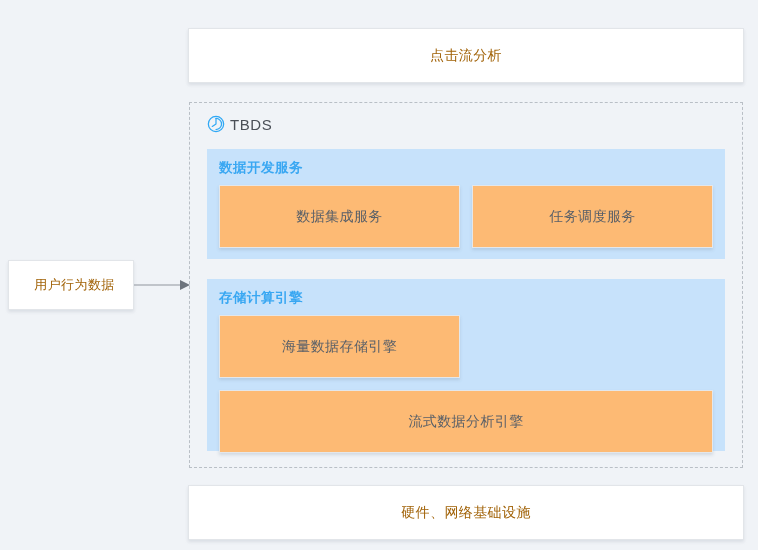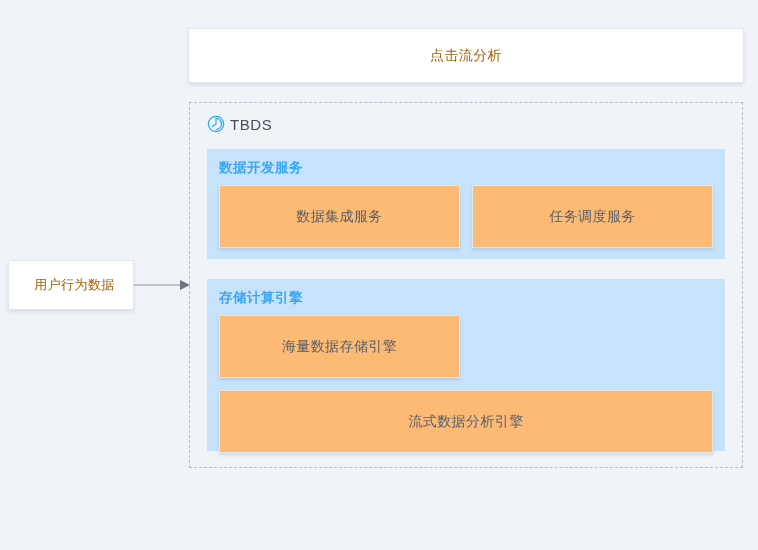--- a/index.html
+++ b/index.html
@@ -206,15 +206,18 @@
           <span class="item-label">海量数据存储引擎</span>
         </div>
         <div class="item-card item-full">
           <span class="item-label">流式数据分析引擎</span>
         </div>
       </div>
     </div>
 
   </div>
 
+  <div class="card band" id="bottom-band">
+    <span class="card-label">硬件、网络基础设施</span>
+  </div>
 
 
 </div>
 
 </body></html>

